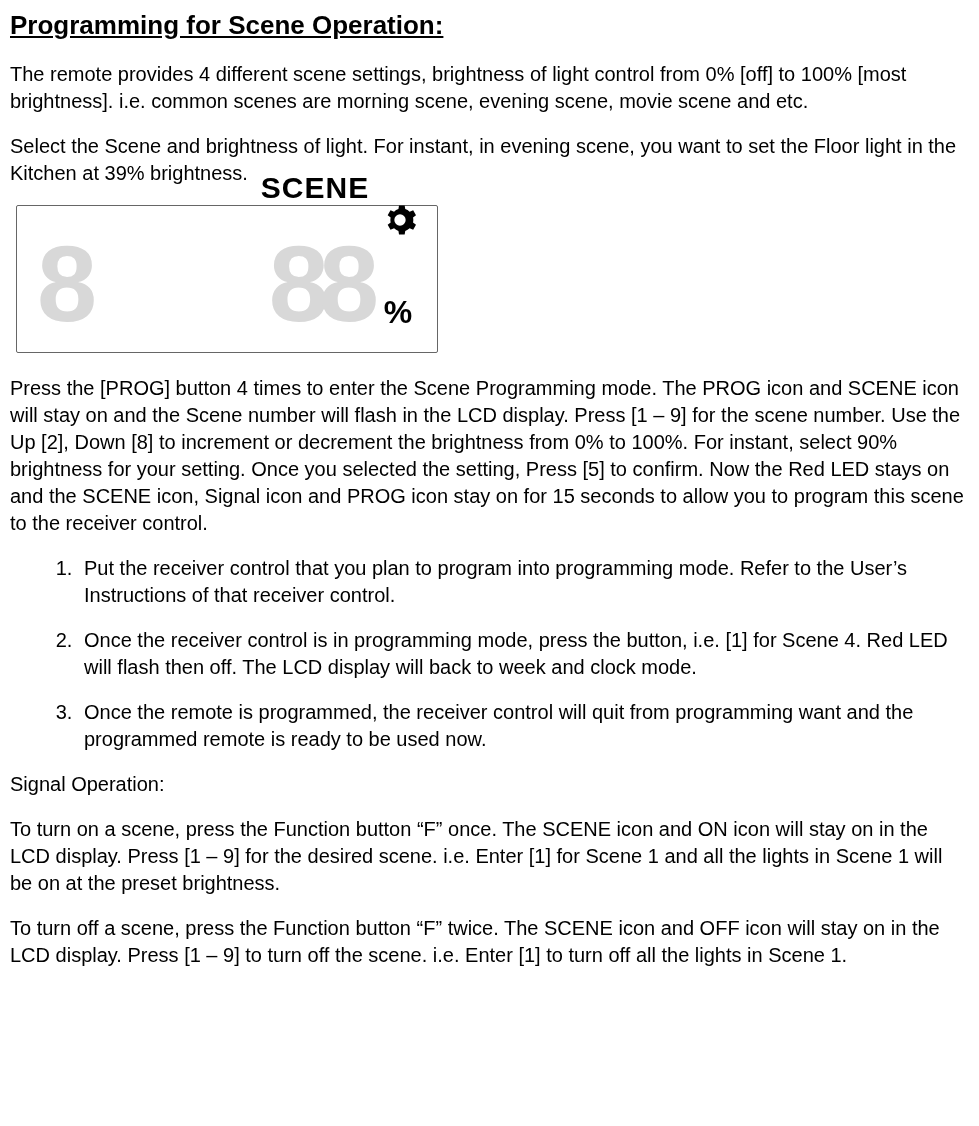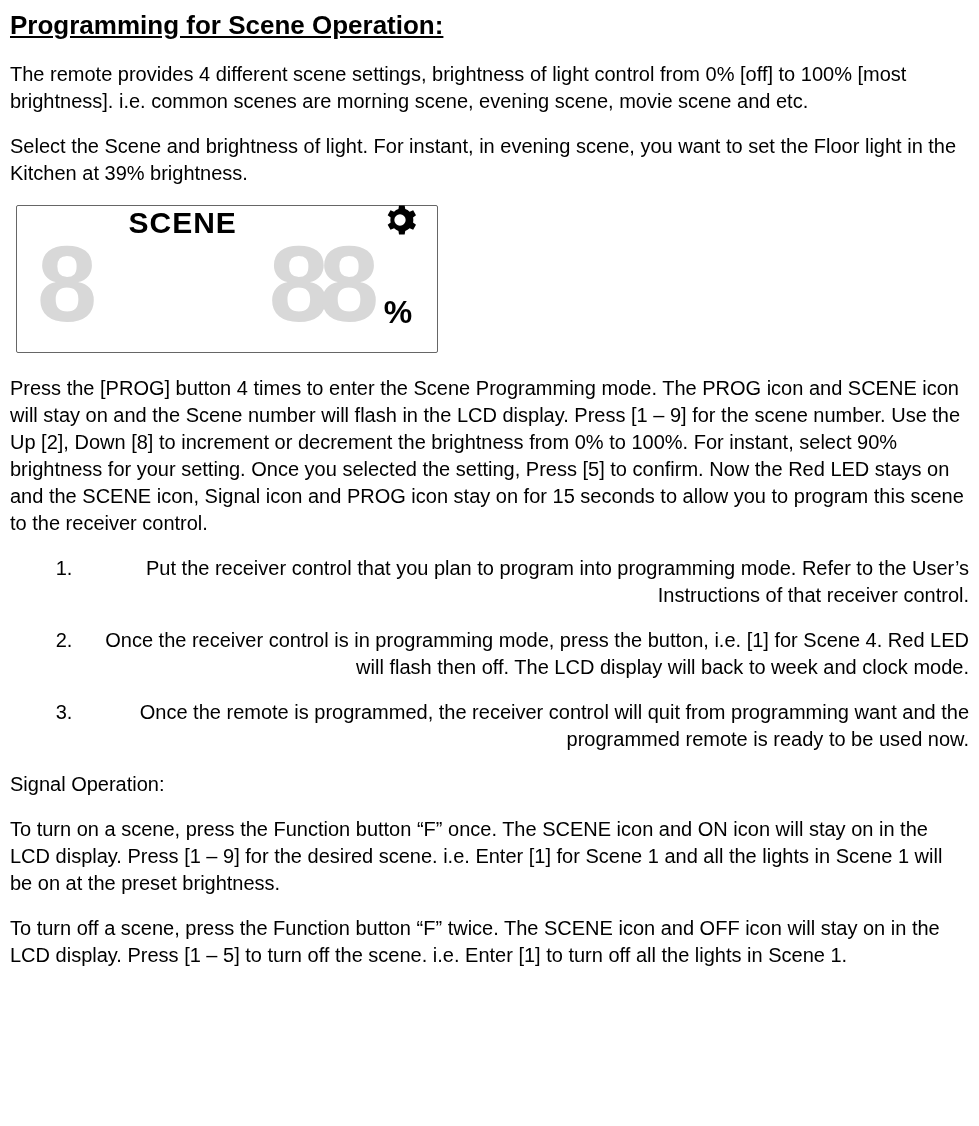--- a/index.html
+++ b/index.html
@@ -39,21 +39,21 @@
     box-sizing: border-box;
   }
   .seg {
     font-family: Arial, sans-serif;
     font-weight: 900;
     color: #d8d8d8;
     line-height: 1;
     letter-spacing: -10px;
   }
   .seg-big { font-size: 108px; }
-  .seg-right { display:flex; flex-direction:row; align-items:flex-start; margin-left:auto; }
+  .seg-right { display:flex; flex-direction:column; align-items:flex-start; margin-left:auto; }
   .scene-label {
     font-family: Arial, sans-serif;
     font-weight: 900;
     font-size: 30px;
     color: #000;
     letter-spacing: 1px;
     margin-bottom: -6px;
     margin-left: 24px;
   }
   .row2 { display:flex; align-items:flex-end;margin-left:32px; }
@@ -64,21 +64,21 @@
   }
   .pct {
     font-family: Arial, sans-serif;
     font-weight: 900;
     font-size: 32px;
     color:#000;
     margin-left: 6px;
     margin-bottom: 4px;
   }
   ol { margin: 0 0 18px 0; padding-left: 68px; }
-  ol li { margin-bottom: 18px; padding-left: 6px; text-align: right; }
+  ol li { margin-bottom: 18px; padding-left: 6px; }
   .subhead { margin: 0 0 18px 0; }
 </style>
 </head>
 <body>
 
 <h1>Programming for Scene Operation:</h1>
 
 <p>The remote provides 4 different scene settings, brightness of light control from 0% [off] to 100% [most brightness]. i.e. common scenes are morning scene, evening scene, movie scene and etc.</p>
 <p>Select the Scene and brightness of light. For instant, in evening scene, you want to set the Floor light in the Kitchen at 39% brightness.</p>
 
@@ -104,13 +104,13 @@
 
 <ol>
   <li>Put the receiver control that you plan to program into programming mode. Refer to the User’s Instructions of that receiver control.</li>
   <li>Once the receiver control is in programming mode, press the button, i.e. [1] for Scene 4. Red LED will flash then off. The LCD display will back to week and clock mode.</li>
   <li> Once the remote is programmed, the receiver control will quit from programming want and the programmed remote is ready to be used now.</li>
 </ol>
 
 <p class="subhead">Signal Operation:</p>
 
 <p>To turn on a scene, press the Function button “F” once. The SCENE icon and ON icon will stay on in the LCD display. Press [1 – 9] for the desired scene. i.e. Enter [1] for Scene 1 and all the lights in Scene 1 will be on at the preset brightness.</p>
-<p>To turn off a scene, press the Function button “F” twice. The SCENE icon and OFF icon will stay on in the LCD display. Press [1 – 5] to turn off the scene. i.e. Enter [1] to turn off all the lights in Scene 1.</p>
+<p>To turn off a scene, press the Function button “F” twice. The SCENE icon and OFF icon will stay on in the LCD display. Press [1 – 9] to turn off the scene. i.e. Enter [1] to turn off all the lights in Scene 1.</p>
 
 </body></html>

